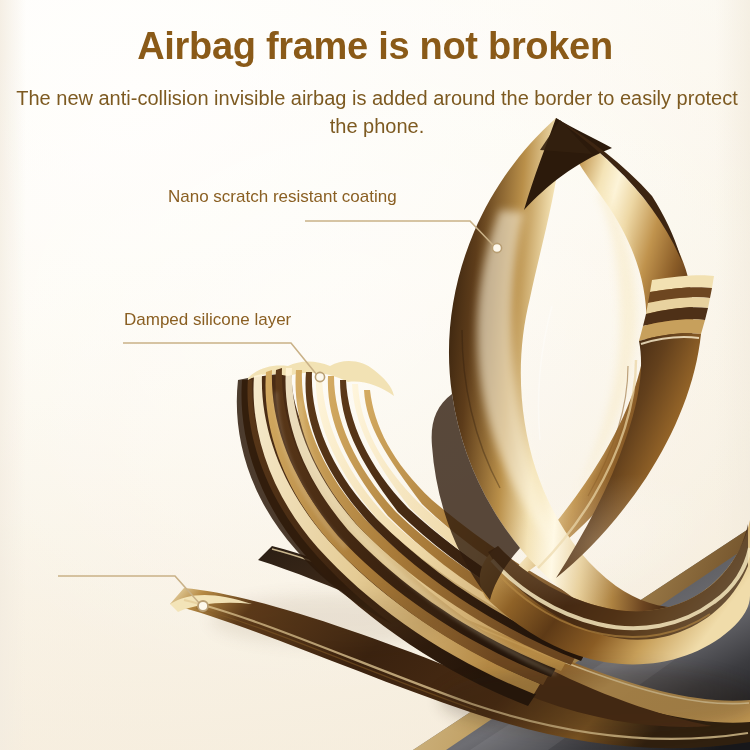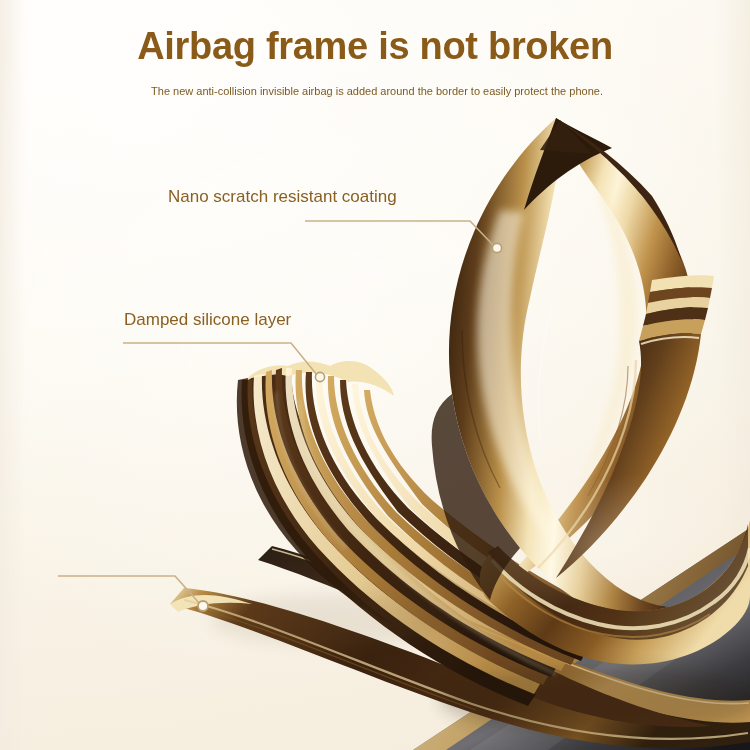--- a/index.html
+++ b/index.html
@@ -58,21 +58,21 @@
     letter-spacing: -0.3px;
     color: #8a5a18;
     line-height: 1.1;
     white-space: nowrap;
   }
   .subhead {
     position: absolute;
     left: 14px; right: 10px;
     top: 84px;
     text-align: center;
-    font-size: 11px;
+    font-size: 20px;
     font-weight: normal;
     color: #7d5a21;
     line-height: 1.42;
   }
 
   
   #art {
     position: absolute;
     inset: 0;
   }

